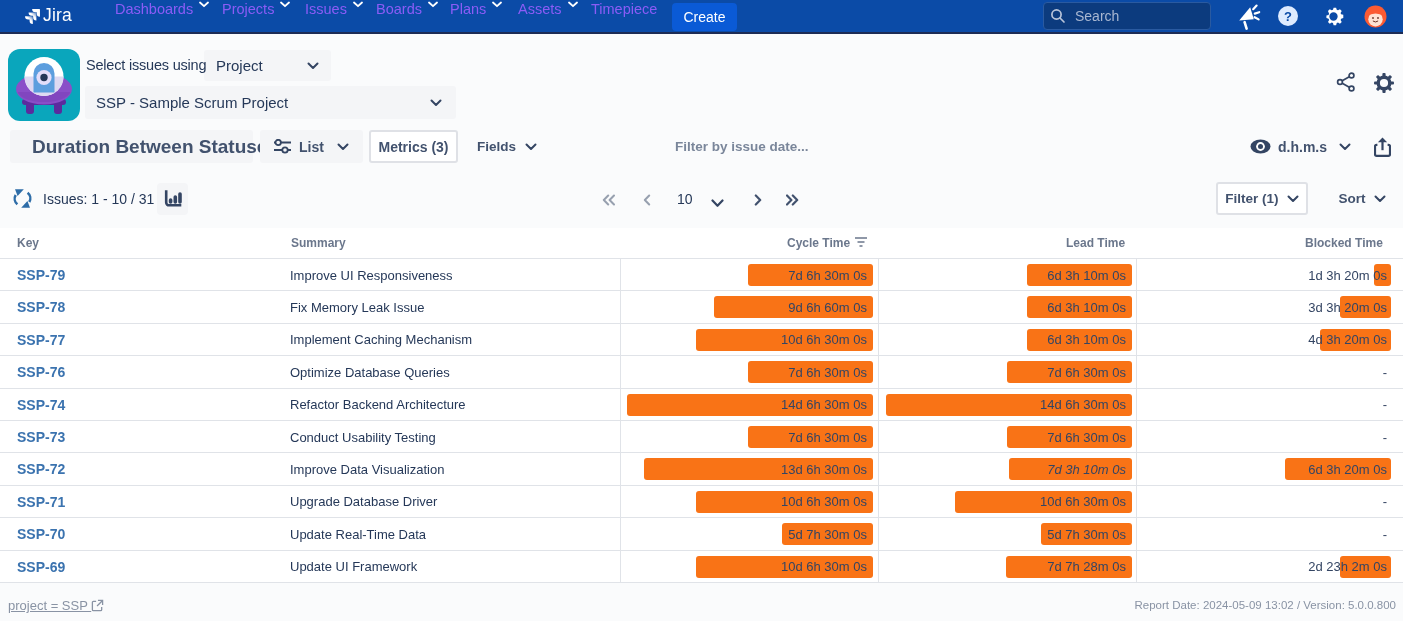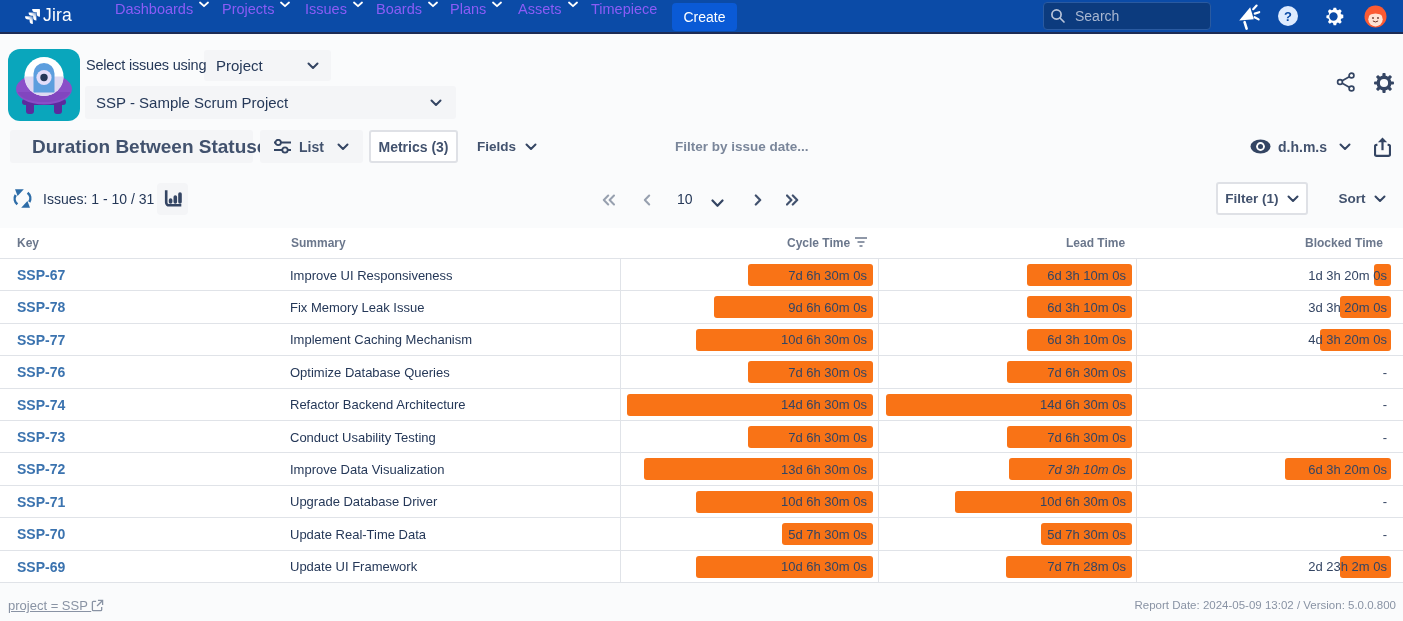--- a/index.html
+++ b/index.html
@@ -307,21 +307,21 @@
     <span class="abs" style="left:855px; top:9px;"><svg width="12" height="11" viewBox="0 0 12 11">
           <path d="M0 1 H12 M2.5 5 H9.5 M4.5 9 H7.5" stroke="#6b778c" stroke-width="1.4"></path>
         </svg></span>
     <span class="abs" style="left:1066px; top:8px;">Lead Time</span>
     <span class="abs" style="left:1305px; top:8px;">Blocked Time</span>
   </div>
   <div class="row" style="top:30.0px; height:32.4px;">
       <div class="cell-border" style="left:620px;"></div>
       <div class="cell-border" style="left:878px;"></div>
       <div class="cell-border" style="left:1136px;"></div>
-      <span class="key">SSP-67</span>
+      <span class="key">SSP-79</span>
       <span class="summ">Improve UI Responsiveness</span>
       <div class="bar" style="left:748px; width:125px;">7d 6h 30m 0s</div>
       <div class="bar" style="left:1027px; width:105px;">6d 3h 10m 0s</div>
       <div class="bar" style="left:1374px; width:17px;"></div>
       <div class="bartxt" style="left:1136px; width:251px;">1d 3h 20m 0s</div>
     </div>
   <div class="row" style="top:62.4px; height:32.4px;">
       <div class="cell-border" style="left:620px;"></div>
       <div class="cell-border" style="left:878px;"></div>
       <div class="cell-border" style="left:1136px;"></div>

